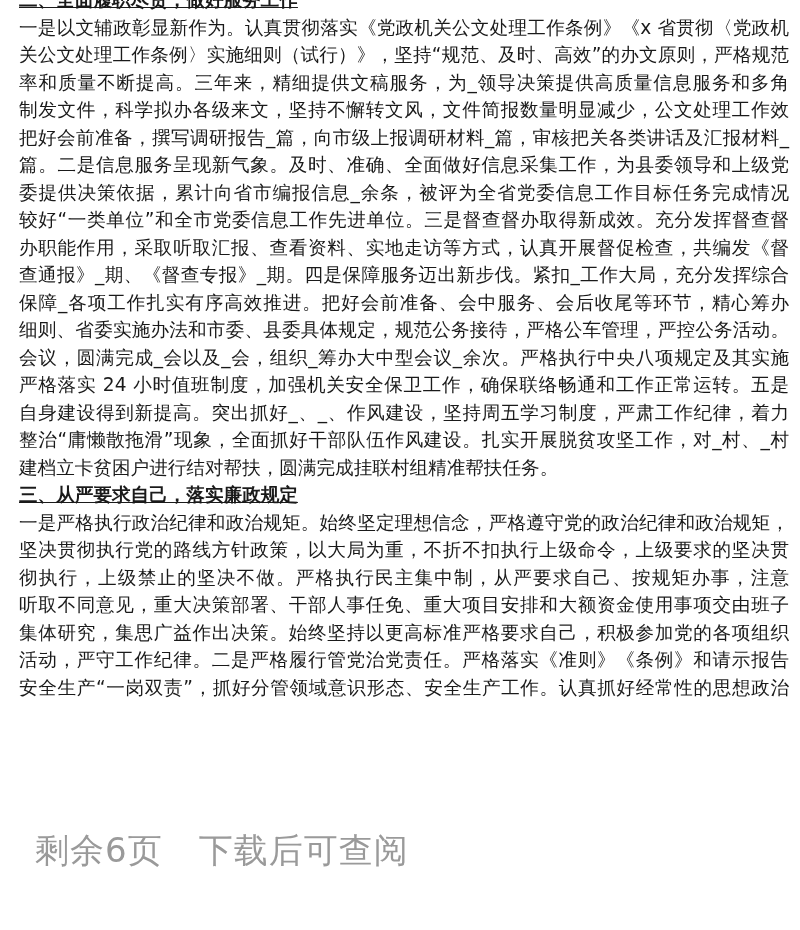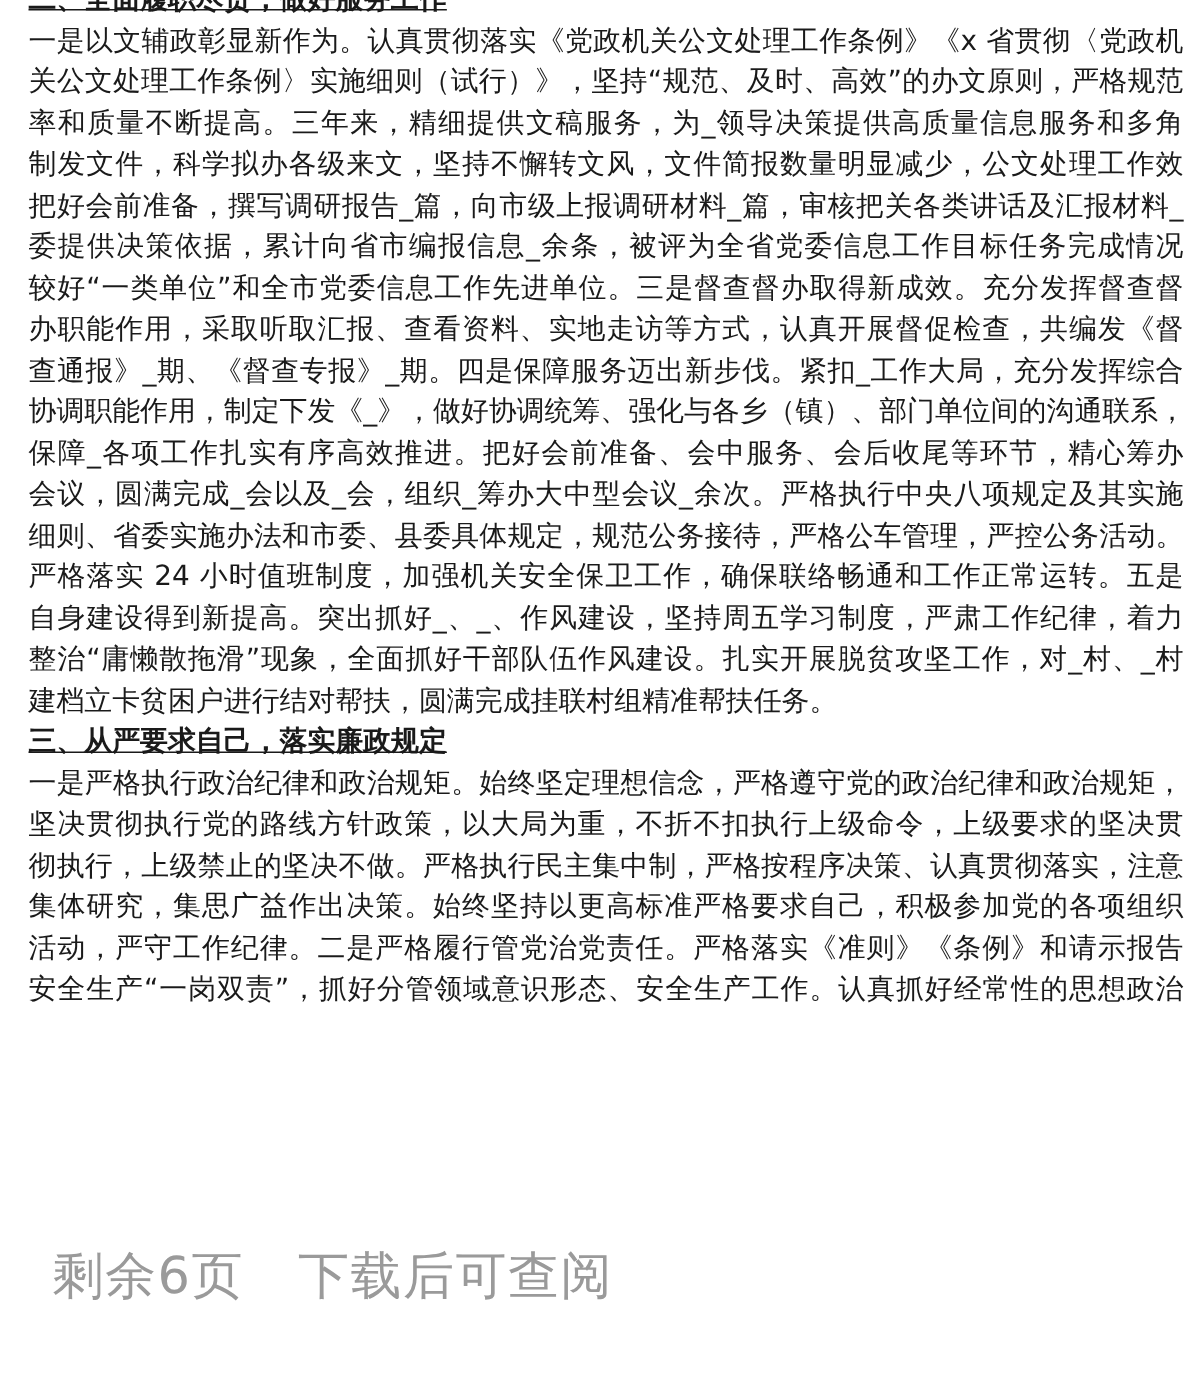--- a/index.html
+++ b/index.html
@@ -65,36 +65,37 @@
 <body>
 
 <div class="page">
   <div class="content">
     <div class="line heading">二、全面履职尽责，做好服务工作</div>
     <div class="line">一是以文辅政彰显新作为。认真贯彻落实《党政机关公文处理工作条例》《x 省贯彻〈党政机</div>
     <div class="line">关公文处理工作条例〉实施细则（试行）》，坚持“规范、及时、高效”的办文原则，严格规范</div>
     <div class="line">率和质量不断提高。三年来，精细提供文稿服务，为_领导决策提供高质量信息服务和多角</div>
     <div class="line">制发文件，科学拟办各级来文，坚持不懈转文风，文件简报数量明显减少，公文处理工作效</div>
     <div class="line">把好会前准备，撰写调研报告_篇，向市级上报调研材料_篇，审核把关各类讲话及汇报材料_</div>
+    <div class="line">篇。二是信息服务呈现新气象。及时、准确、全面做好信息采集工作，为县委领导和上级党</div>
     <div class="line">委提供决策依据，累计向省市编报信息_余条，被评为全省党委信息工作目标任务完成情况</div>
     <div class="line">较好“一类单位”和全市党委信息工作先进单位。三是督查督办取得新成效。充分发挥督查督</div>
     <div class="line">办职能作用，采取听取汇报、查看资料、实地走访等方式，认真开展督促检查，共编发《督</div>
     <div class="line">查通报》_期、《督查专报》_期。四是保障服务迈出新步伐。紧扣_工作大局，充分发挥综合</div>
-    <div class="line">协调职能作用，制定下发《_》，做好协调统筹、强化与各乡（镇）、部门单位间的沟通联系，</div>
     <div class="line">保障_各项工作扎实有序高效推进。把好会前准备、会中服务、会后收尾等环节，精心筹办</div>
+    <div class="line">细则、省委实施办法和市委、县委具体规定，规范公务接待，严格公车管理，严控公务活动。</div>
     <div class="line">会议，圆满完成_会以及_会，组织_筹办大中型会议_余次。严格执行中央八项规定及其实施</div>
-    <div class="line">细则、省委实施办法和市委、县委具体规定，规范公务接待，严格公车管理，严控公务活动。</div>
     <div class="line">严格落实 24 小时值班制度，加强机关安全保卫工作，确保联络畅通和工作正常运转。五是</div>
     <div class="line">自身建设得到新提高。突出抓好_、_、作风建设，坚持周五学习制度，严肃工作纪律，着力</div>
     <div class="line">整治“庸懒散拖滑”现象，全面抓好干部队伍作风建设。扎实开展脱贫攻坚工作，对_村、_村</div>
     <div class="line last">建档立卡贫困户进行结对帮扶，圆满完成挂联村组精准帮扶任务。</div>
     <div class="line heading">三、从严要求自己，落实廉政规定</div>
     <div class="line">一是严格执行政治纪律和政治规矩。始终坚定理想信念，严格遵守党的政治纪律和政治规矩，</div>
     <div class="line">坚决贯彻执行党的路线方针政策，以大局为重，不折不扣执行上级命令，上级要求的坚决贯</div>
-    <div class="line">彻执行，上级禁止的坚决不做。严格执行民主集中制，严格按程序决策、认真贯彻落实，注意</div>
+    <div class="line">彻执行，上级禁止的坚决不做。严格执行民主集中制，从严要求自己、按规矩办事，注意</div>
+    <div class="line">听取不同意见，重大决策部署、干部人事任免、重大项目安排和大额资金使用事项交由班子</div>
     <div class="line">集体研究，集思广益作出决策。始终坚持以更高标准严格要求自己，积极参加党的各项组织</div>
     <div class="line">活动，严守工作纪律。二是严格履行管党治党责任。严格落实《准则》《条例》和请示报告</div>
     <div class="line">安全生产“一岗双责”，抓好分管领域意识形态、安全生产工作。认真抓好经常性的思想政治</div>
   </div>
 
   <div class="more">
     <span>剩余6页</span><span class="gap"></span><span>下载后可查阅</span>
   </div>
 </div>
 

